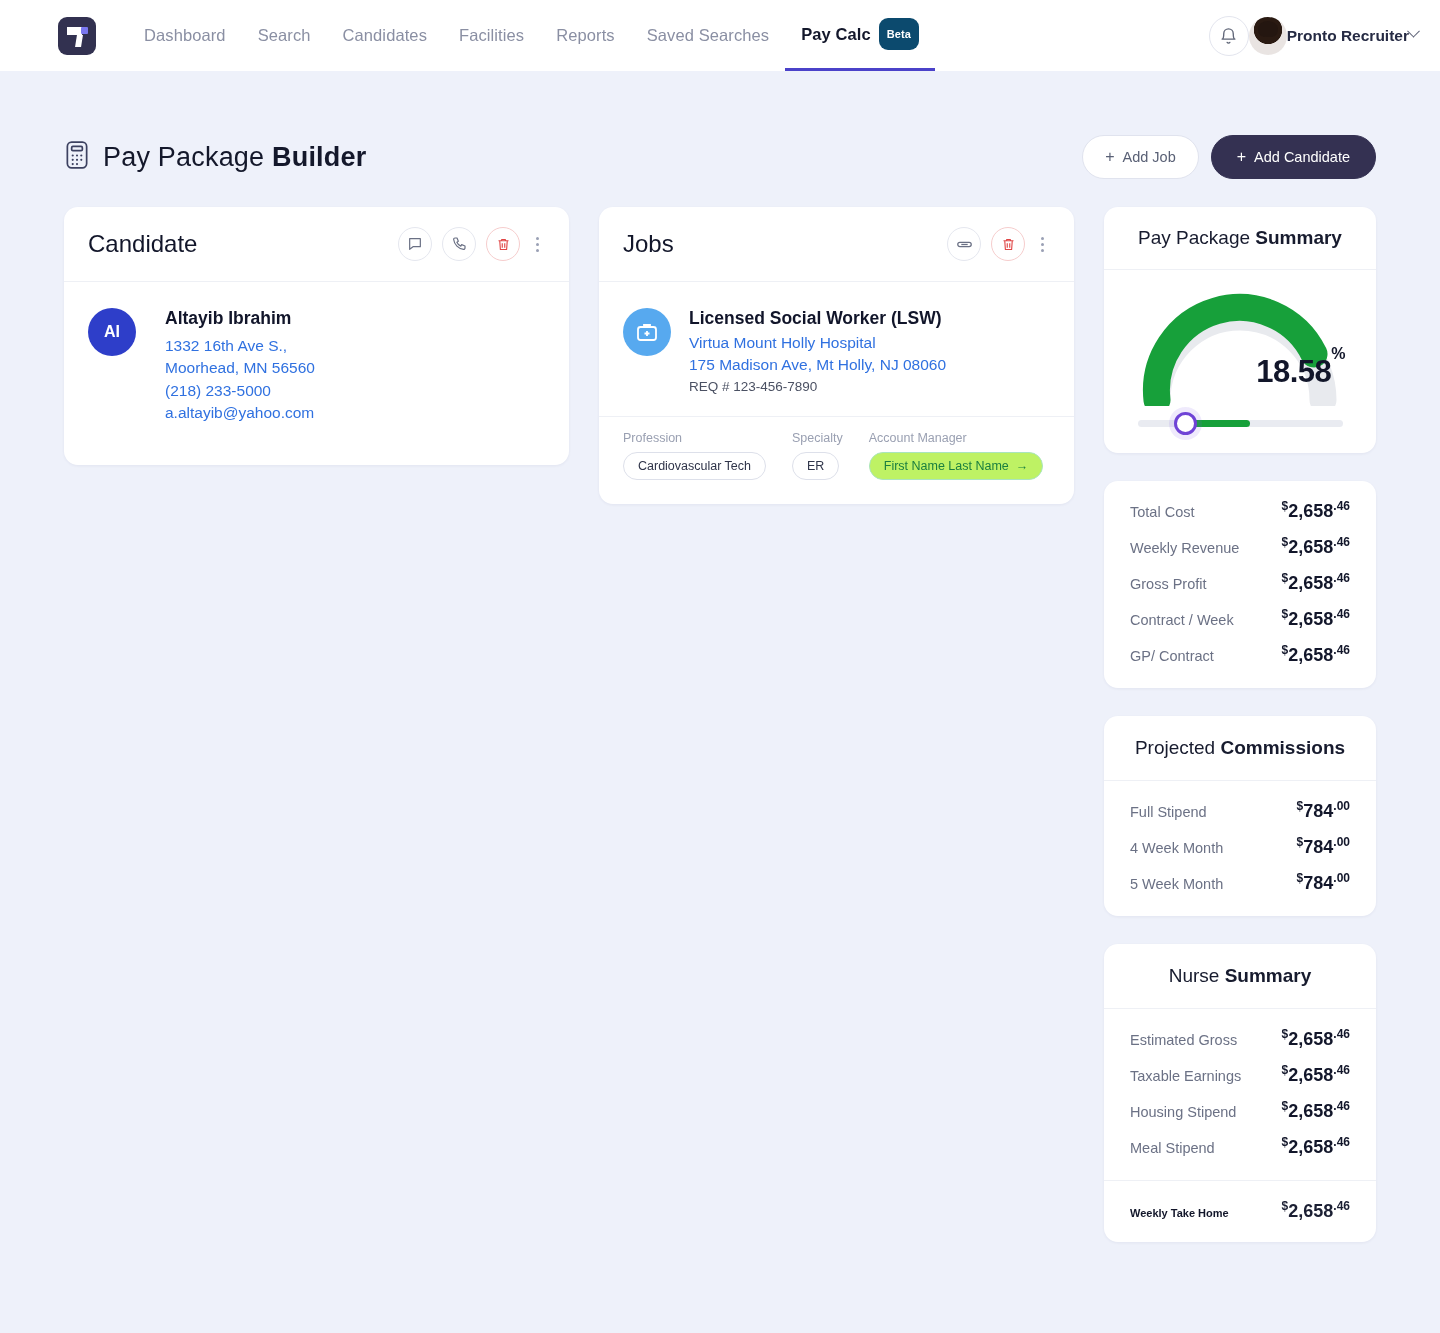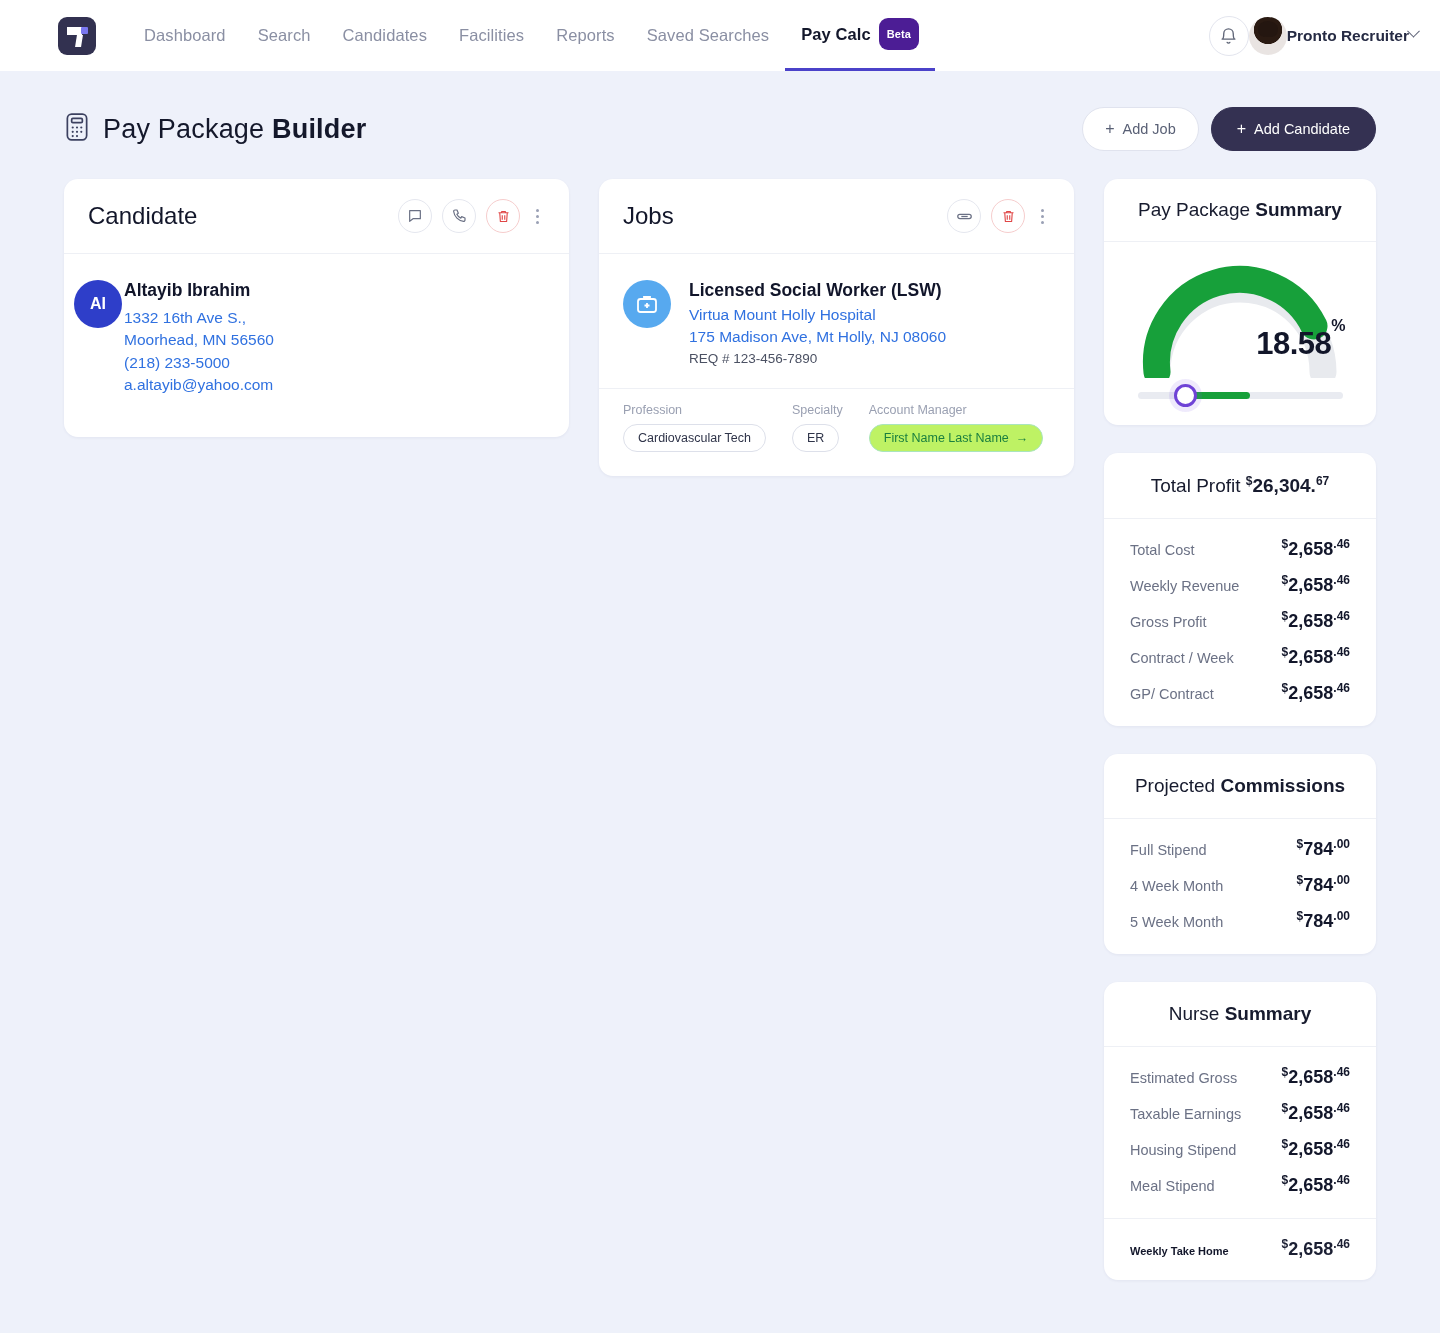--- a/index.html
+++ b/index.html
@@ -38,21 +38,21 @@
   .navlink {
     font-size: 16.5px; color: #8a8fa3; padding: 0 16px;
     height: 100%; display: flex; align-items: center; cursor: pointer;
     letter-spacing: .1px;
   }
   .navlink.active {
     color: #13172b; font-weight: 700;
     border-bottom: 3px solid #4b42c9;
   }
   .beta {
-    background: #4c1d95; color:#fff; font-size: 11px; font-weight: 700;
+    background: #0c4a6e; color:#fff; font-size: 11px; font-weight: 700;
     border-radius: 9px; padding: 10px 8px; margin-left: 8px;
   }
   .nav-right { margin-left: auto; display: flex; align-items: center; }
   .bell {
     width: 40px; height: 40px; border-radius: 50%;
     border: 1px solid #e3e5ee; display: flex; align-items: center; justify-content: center;
     cursor: pointer;
   }
   .avatar {
     width: 38px; height: 38px; border-radius: 50%;
@@ -62,21 +62,21 @@
   .avatar:after{
     content:""; position:absolute; left:9px; top:4px; width:20px; height:16px;
     background:#241610; border-radius:50% 50% 40% 40%;
   }
   .username { font-size: 15.5px; font-weight: 700; color: #262b44; }
   .chev { width: 9px; height: 9px; border-right: 1.8px solid #5c6176; border-bottom: 1.8px solid #5c6176;
           transform: rotate(45deg) translate(-3px,-3px); }
 
   
   .page { padding: 0 64px; }
-  .page-head { display: flex; align-items: center; padding-top: 36px; }
+  .page-head { display: flex; align-items: center; padding-top: 64px; }
   .page-title { font-size: 27px; font-weight: 300; color: #14182b; letter-spacing: .2px; }
   .page-title b { font-weight: 700; }
   .calc-ico { margin-right: 13px; }
   .head-btns { margin-left: auto; display: flex; gap: 12px; }
   .btn {
     border-radius: 40px; font-size: 14.5px; cursor: pointer;
     display: inline-flex; align-items: center; gap: 8px;
     padding: 12px 22px; border: 1px solid #e0e3ee; background: #fff; color: #596075;
   }
   .btn.primary { background: #343152; color: #fff; border-color: #343152; padding: 13px 25px; font-weight: 500;}
@@ -96,21 +96,21 @@
   .head-icons { margin-left: auto; display: flex; align-items: center; gap: 10px; }
   .circ-btn {
     width: 34px; height: 34px; border-radius: 50%; border: 1px solid #e5e7ef;
     display: flex; align-items: center; justify-content: center; cursor: pointer; background:#fff;
   }
   .circ-btn.danger { border-color: #f6cdcd; }
   .kebab { display: flex; flex-direction: column; gap: 3px; padding: 4px 6px; cursor: pointer; }
   .kebab i { width: 3px; height: 3px; border-radius: 50%; background: #9aa0b5; display:block; }
 
   
-  .cand-body { display: flex; gap: 2px; padding: 26px 10px 40px; }
+  .cand-body { display: flex; gap: 29px; padding: 26px 24px 40px; }
   .cand-avatar {
     width: 48px; height: 48px; border-radius: 50%; background: #2e3ec9; color: #fff;
     display: flex; align-items: center; justify-content: center; font-size: 16px; font-weight: 700;
     flex: 0 0 auto;
   }
   .cand-name { font-size: 17.5px; font-weight: 700; margin-bottom: 6px; color:#11152a; }
   .link { color: #3071e0; font-size: 15.5px; line-height: 1.45; display:block; cursor:pointer;}
   .muted-sm { color: #4b5163; font-size: 13.5px; margin-top: 2px; }
 
   
@@ -356,23 +356,20 @@
             </div>
           </div>
           <div class="slider">
             <div class="fill"></div>
             <div class="thumb"></div>
           </div>
         </div>
       </div>
 
       <div class="card side-card">
-        <div class="side-head">
-          <span>Total Profit </span><b><span class="cur" style="font-size:12px;vertical-align:super;">$</span><span>26,304.</span><sup style="font-size:12px;">67</sup></b>
-        </div>
         <div class="rows">
           <div class="row">
             <span class="k">Total Cost</span>
             <span class="v"><span class="cur">$</span><span>2,658</span><sup>.46</sup></span>
           </div>
           <div class="row">
             <span class="k">Weekly Revenue</span>
             <span class="v"><span class="cur">$</span><span>2,658</span><sup>.46</sup></span>
           </div>
           <div class="row">

